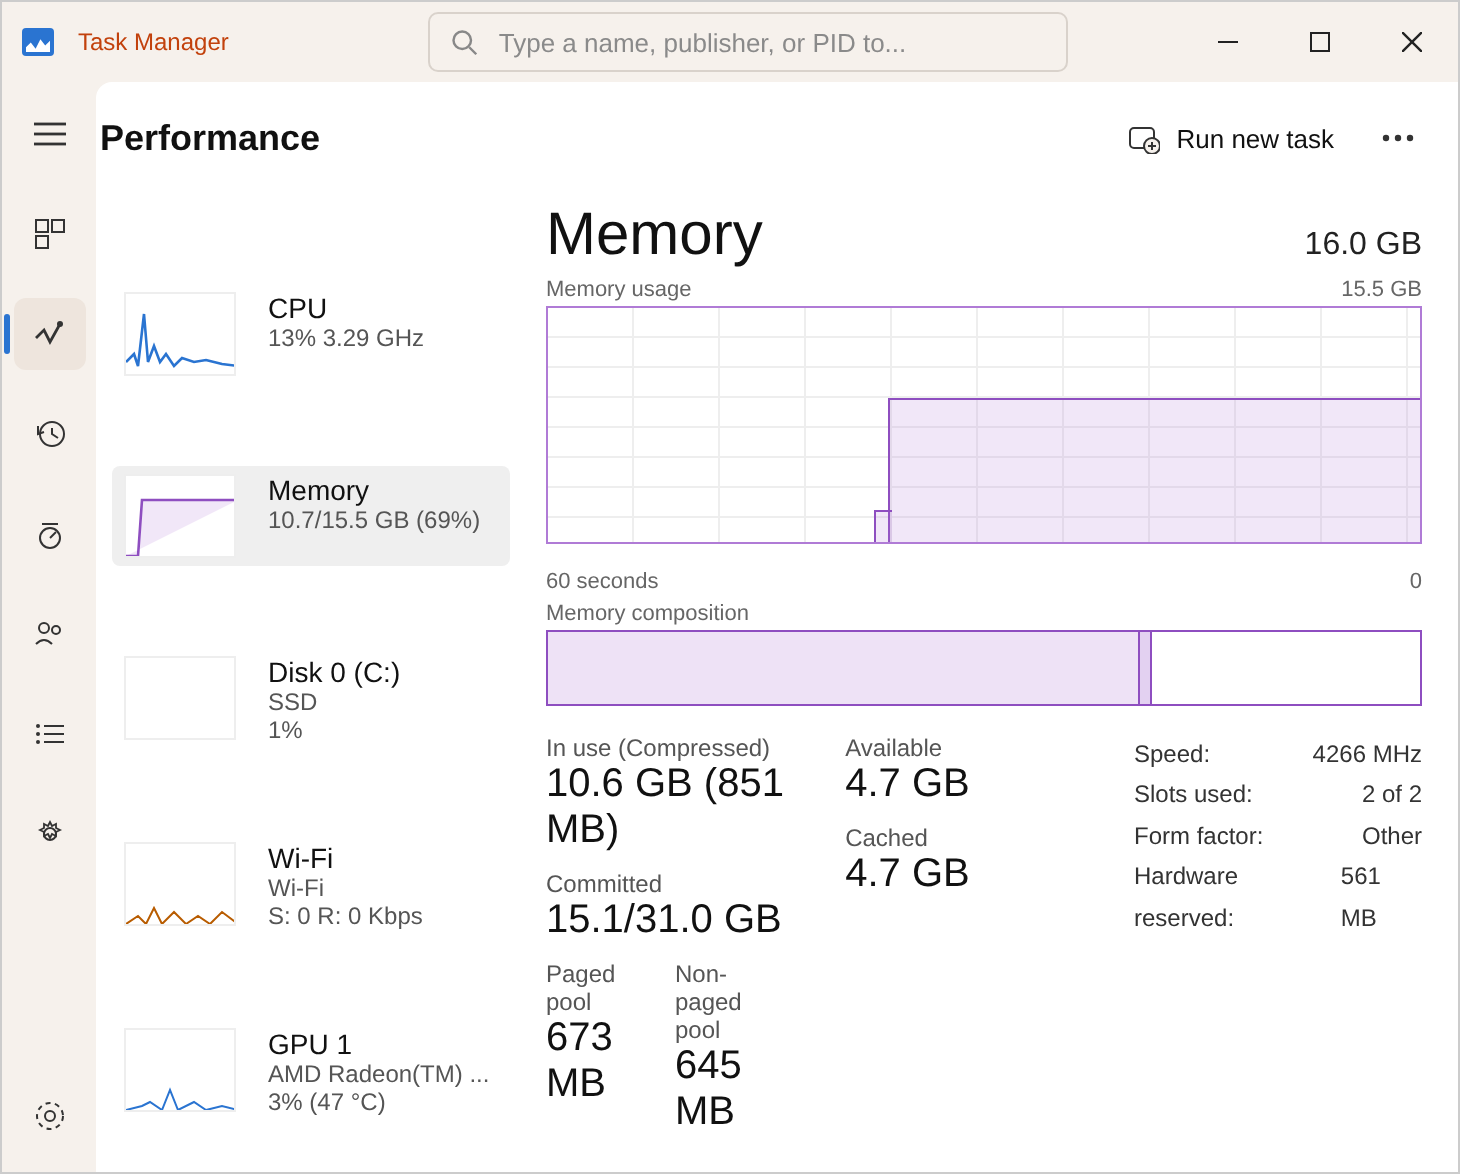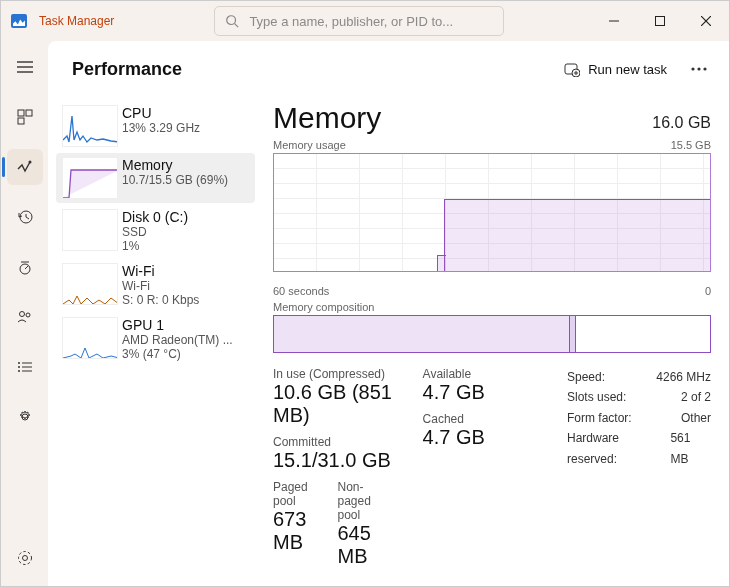--- a/index.html
+++ b/index.html
@@ -1,39 +1,39 @@
 <!DOCTYPE html>
 <html><head>
 <meta charset="utf-8">
 <style>
   * { box-sizing: border-box; margin: 0; padding: 0; font-family: "Segoe UI", Arial, sans-serif; }
   body { width: 730px; height: 587px; background: #f6f1ec; display: flex; flex-direction: column; overflow: hidden; border: 1px solid #ccc; }
   .titlebar { height: 40px; display: flex; align-items: center; padding-left: 10px; }
   .titlebar .app-icon { width: 16px; height: 14px; background: #2a74d1; border-radius: 2px; position: relative; margin-right: 12px; }
   .titlebar .app-icon::after { content:""; position:absolute; left:2px; right:2px; top:4px; bottom:2px; background: #fff; clip-path: polygon(0% 70%, 20% 40%, 40% 80%, 60% 20%, 80% 60%, 100% 30%, 100% 100%, 0% 100%); }
   .titlebar .title { font-size: 12px; color:#c2410c; }
-  .searchbox { margin-left: 100px; width: 290px; height: 30px; border:1px solid #d9d2cb; border-radius:5px; display:flex; align-items:center; padding:0 10px; color:#8a8a8a; font-size:13px; background:#f6f1ec; }
+  .searchbox { margin-left: 100px; width: 320px; height: 30px; border:1px solid #d9d2cb; border-radius:5px; display:flex; align-items:center; padding:0 10px; color:#8a8a8a; font-size:13px; background:#f6f1ec; }
   .searchbox .sicon { width:14px;height:14px;margin-right:10px; }
   .win-controls { margin-left:auto; display:flex; }
   .win-controls div { width:46px; height:40px; display:flex; align-items:center; justify-content:center; color:#222; font-size:13px; }
   .body { flex:1; display:flex; min-height:0; }
   .navrail { width:47px; background:#f6f1ec; display:flex; flex-direction:column; align-items:center; padding-top:8px; gap:14px; }
   .navrail .nbtn { width:36px; height:36px; display:flex; align-items:center; justify-content:center; color:#333; border-radius:6px; }
   .navrail .nbtn.selected { background:#eee5dd; position:relative; }
   .navrail .nbtn.selected::before { content:""; position:absolute; left:-5px; top:8px; bottom:8px; width:3px; background:#2a74d1; border-radius:2px; }
   .navrail .spacer { flex:1; }
   .content { flex:1; background:#fff; border-top-left-radius:8px; display:flex; flex-direction:column; min-height:0; }
-  .page-header { height:56px; display:flex; align-items:center; padding:0 16px 0 24px; border-bottom:0; }
+  .page-header { height:56px; display:flex; align-items:center; padding:0 16px 0 2px; border-bottom:0; }
   .page-header h1 { font-size:18px; font-weight:600; color:#111; }
   .page-header .actions { margin-left:auto; display:flex; align-items:center; gap:10px; }
   .run-btn { display:flex; align-items:center; gap:8px; font-size:13px; color:#111; padding:6px 8px; border-radius:4px;justify-content:flex-end; }
   .more-btn { font-size:18px; letter-spacing:2px; padding:4px 6px; }
   .main-split { flex:1; display:flex; min-height:0; }
   .sidebar { width:207px; padding:4px 0 0 8px; overflow:hidden; }
-  .perf-item { display:flex; gap:4px; padding:4px 6px; border-radius:4px; margin-bottom:2px; cursor:default; }
+  .perf-item { display:flex; gap:16px; padding:4px 6px; border-radius:4px; margin-bottom:2px; cursor:default;margin-top:41px; }
   .perf-item.selected { background:#efefef; }
   .thumb { width:56px; height:42px; background:#fff; border:1px solid #eee; position:relative; overflow:hidden; }
   .perf-text .label { font-size:14px; color:#111; }
   .perf-text .sub { font-size:12px; color:#555; white-space:nowrap; }
   .detail { flex:1; padding:0 18px 10px 18px; overflow:hidden; display:flex; flex-direction:column; }
   .detail-head { display:flex; align-items:baseline; justify-content:space-between; margin-top:4px; }
   .detail-head .big { font-size:30px; font-weight:400; color:#111; }
   .detail-head .cap { font-size:16px; color:#222; }
   .chart-label-row { display:flex; justify-content:space-between; font-size:11px; color:#666; margin-top:4px; }
   .chart { height:150px; border:1px solid #b07bd6; margin-top:2px; position:relative; background:

